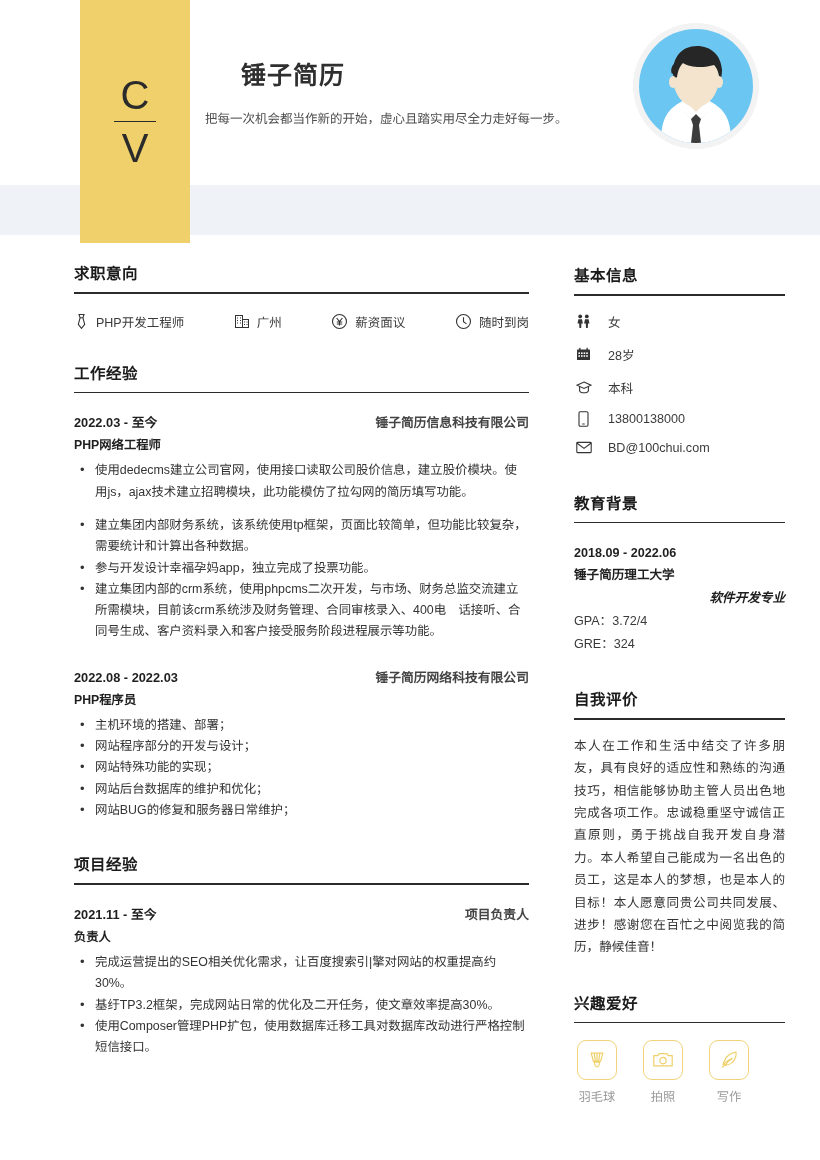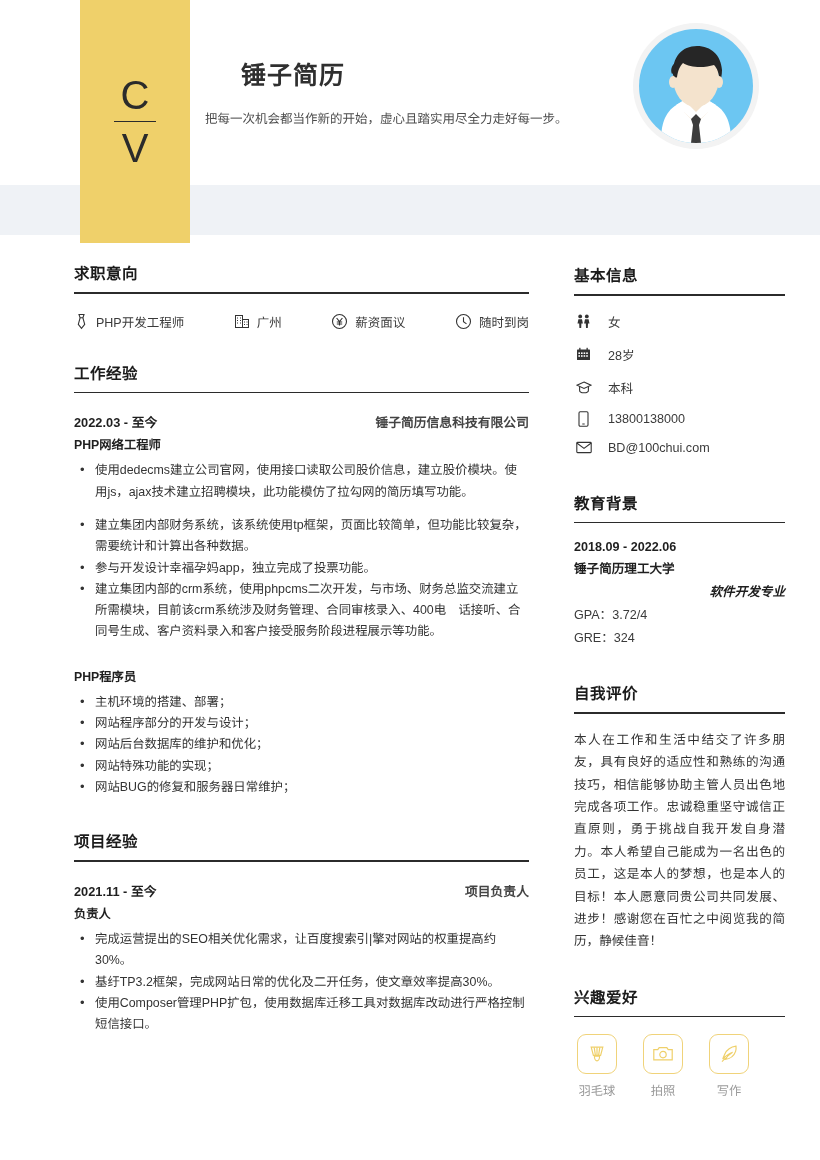--- a/index.html
+++ b/index.html
@@ -67,21 +67,21 @@
   ul.bullets li::before {
     content: "•"; position: absolute; left: 6px; top: -1px;
     font-size: 13px; color: #333;
   }
 
   
   .info-list { margin-top: 16px; }
   .info-row { display: flex; align-items: center; margin-bottom: 14px; font-size: 12.6px; color: #3a3a3a; }
   .info-row .ic { width: 20px; display: flex; align-items: center; justify-content: center; margin-right: 14px; }
 
-  .edu { margin-top: 17px; }
+  .edu { margin-top: 23px; }
   .edu-date { font-size: 12.6px; font-weight: bold; color:#1f1f1f; }
   .edu-school { font-size: 12.6px; font-weight: bold; color:#1f1f1f; margin-top: 4px; }
   .edu-major { font-size: 12.6px; font-weight: bold; color:#1f1f1f; margin-top: 4px; text-align: right; font-style: italic; }
   .edu-score { font-size: 12.6px; color:#3a3a3a; margin-top: 4px; }
 
   .self-eval { margin-top: 15px; font-size: 12.6px; line-height: 1.78; color:#333; text-align: justify; }
 
   
   .hobbies { display: flex; margin-top: 17px; gap: 20px; }
   .hobby { display: flex; flex-direction: column; align-items: center; width: 46px; }
@@ -200,26 +200,30 @@
           <div class="entry-role">PHP网络工程师</div>
           <ul class="bullets">
             <li class="spaced">使用dedecms建立公司官网，使用接口读取公司股价信息，建立股价模块。使用js，ajax技术建立招聘模块，此功能模仿了拉勾网的简历填写功能。</li>
             <li>建立集团内部财务系统，该系统使用tp框架，页面比较简单，但功能比较复杂，需要统计和计算出各种数据。</li>
             <li>参与开发设计幸福孕妈app，独立完成了投票功能。</li>
             <li>建立集团内部的crm系统，使用phpcms二次开发，与市场、财务总监交流建立所需模块，目前该crm系统涉及财务管理、合同审核录入、400电　话接听、合同号生成、客户资料录入和客户接受服务阶段进程展示等功能。</li>
           </ul>
         </div>
 
         <div class="entry" style="margin-top:24px">
+          <div class="entry-head">
+            <span class="entry-date">2022.08 - 2022.03</span>
+            <span class="entry-org">锤子简历网络科技有限公司</span>
+          </div>
           <div class="entry-role">PHP程序员</div>
           <ul class="bullets">
             <li>主机环境的搭建、部署；</li>
             <li>网站程序部分的开发与设计；</li>
+            <li>网站特殊功能的实现；</li>
             <li>网站后台数据库的维护和优化；</li>
-            <li>网站特殊功能的实现；</li>
             <li>网站BUG的修复和服务器日常维护；</li>
           </ul>
         </div>
       </div>
 
       <div class="sec" style="margin-top:31px">
         <div class="sec-title">项目经验</div>
         <div class="sec-rule"></div>
 
         <div class="entry">

